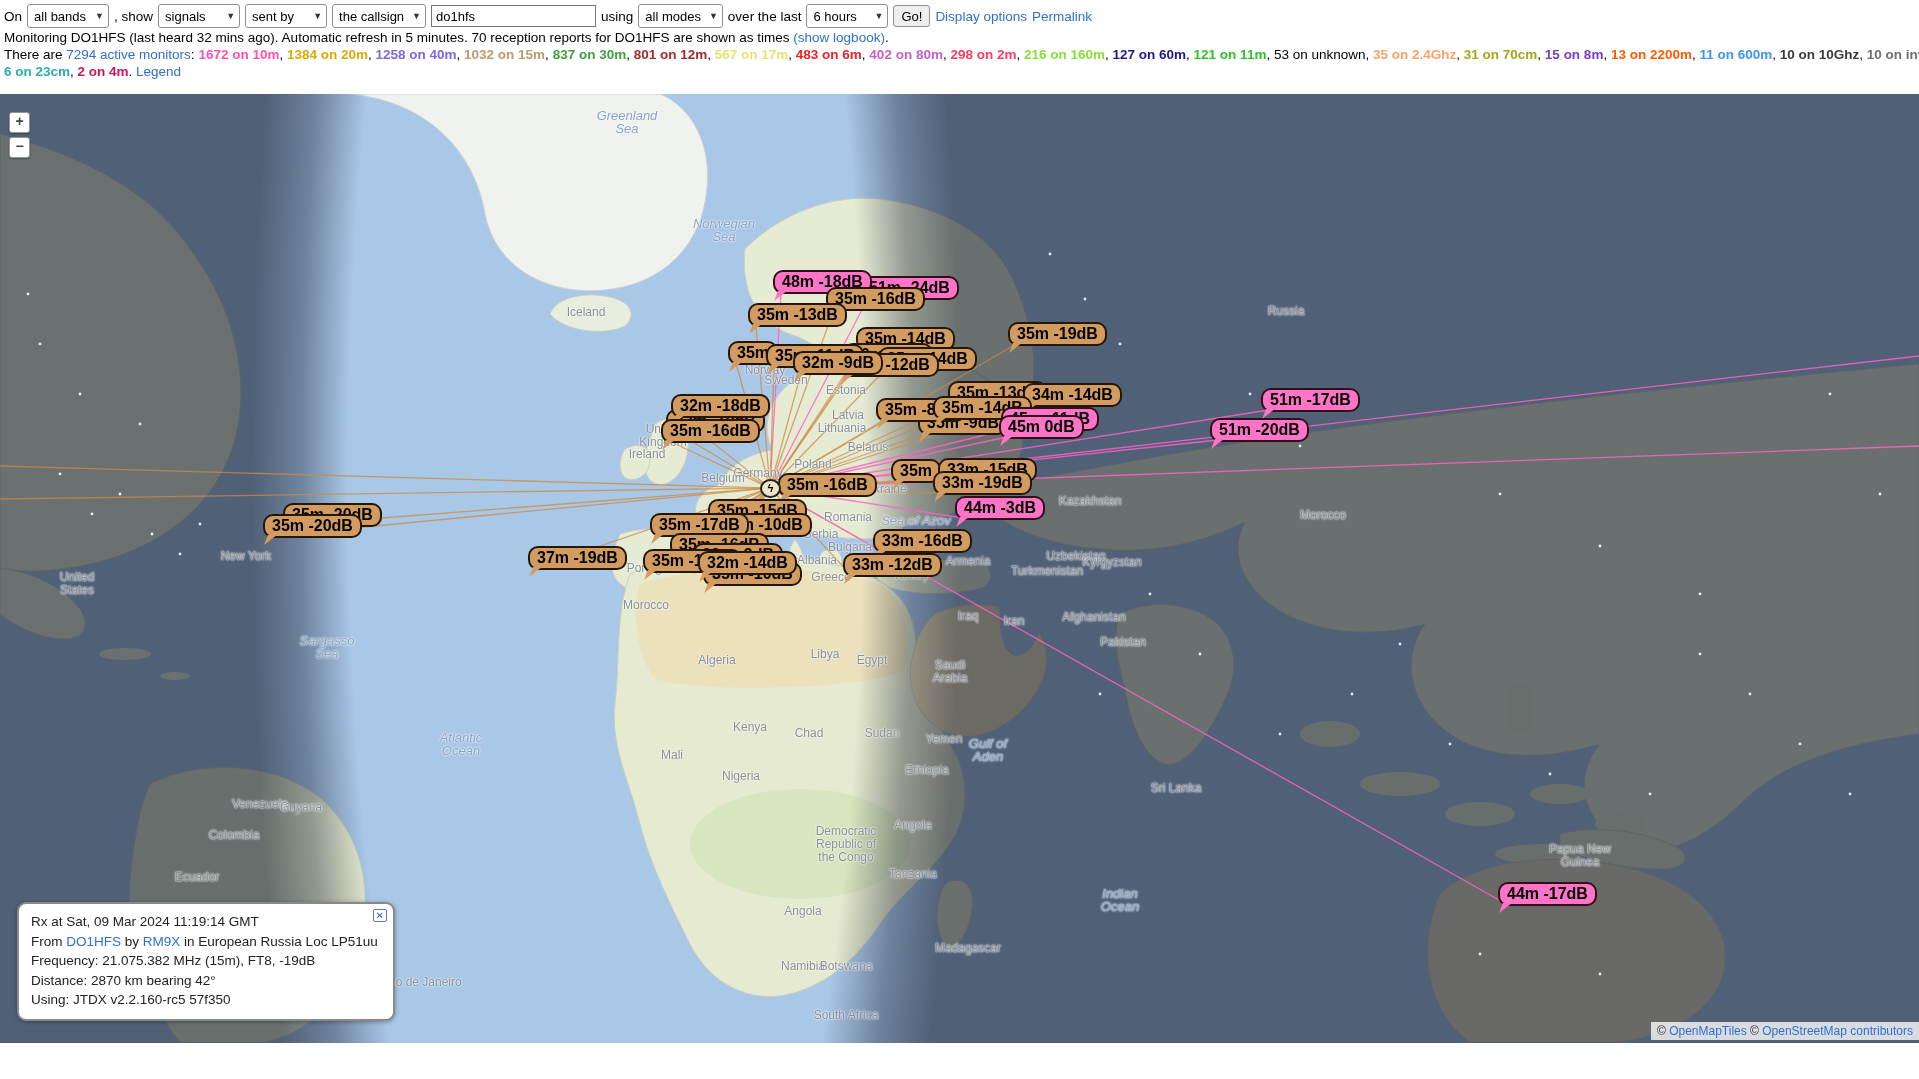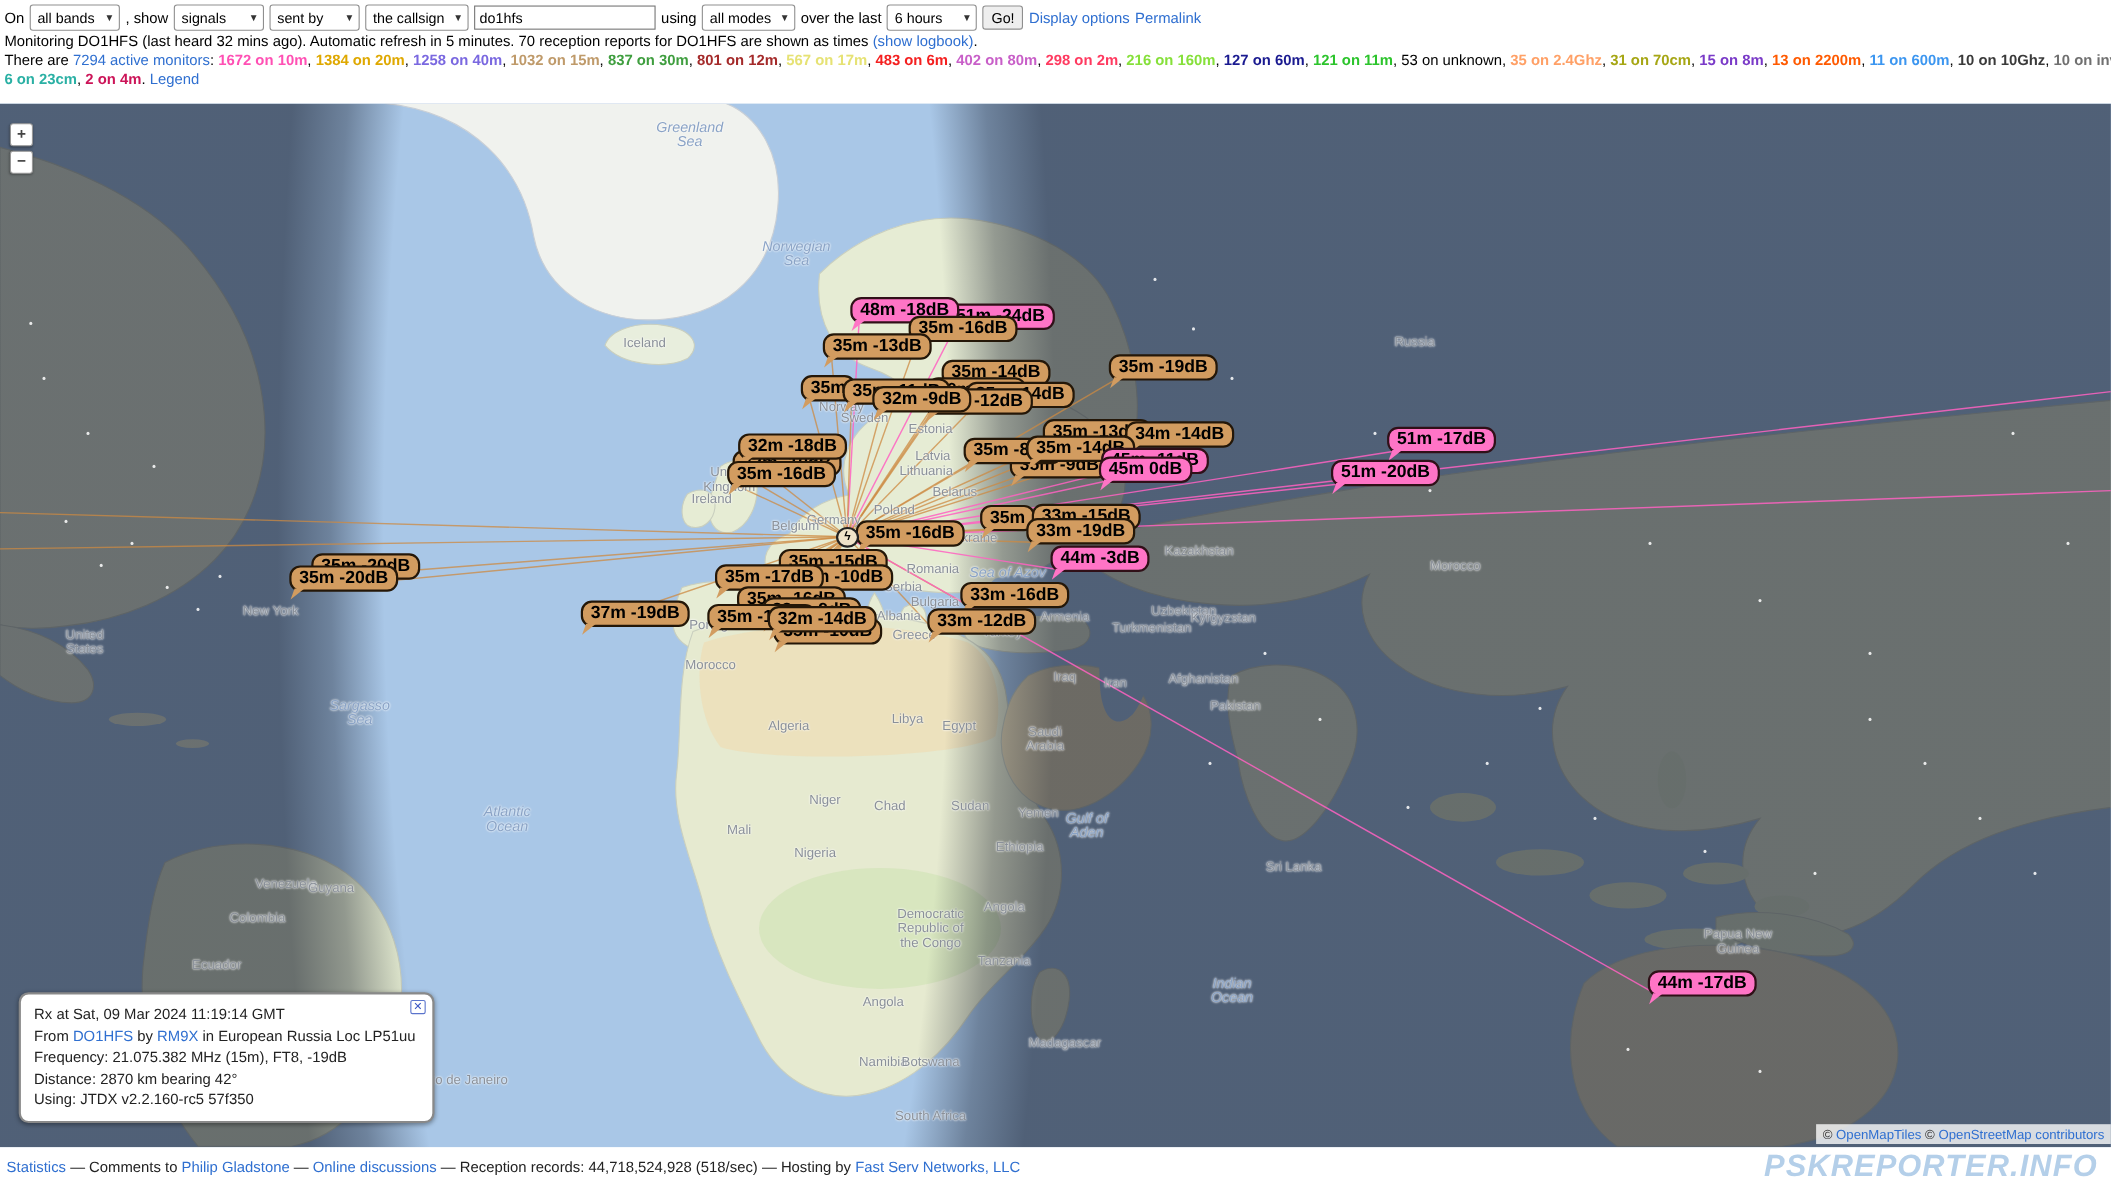--- a/index.html
+++ b/index.html
@@ -278,21 +278,21 @@
       <span class="maplabel" style="left: 817px; top: 466px;">Albania</span>
       <span class="maplabel" style="left: 831px; top: 483px; text-align: right;">Greece</span>
       <span class="maplabel" style="left: 911px; top: 481px;">Turkey</span>
       <span class="maplabel" style="left: 968px; top: 467px;">Armenia</span>
       <span class="maplabel" style="left: 649px; top: 474px;">Portugal</span>
       <span class="maplabel" style="left: 646px; top: 511px;">Morocco</span>
       <span class="maplabel" style="left: 717px; top: 566px;">Algeria</span>
       <span class="maplabel" style="left: 803px; top: 560px; margin-left: 22px;">Libya</span>
       <span class="maplabel" style="left: 872px; top: 566px;">Egypt</span>
       <span class="maplabel" style="left: 672px; top: 661px;">Mali</span>
-      <span class="maplabel" style="left: 750px; top: 633px;">Niger</span>
+      <span class="maplabel" style="left: 750px; top: 633px;">Kenya</span>
       <span class="maplabel" style="left: 809px; top: 639px;">Chad</span>
       <span class="maplabel" style="left: 882px; top: 639px;">Sudan</span>
       <span class="maplabel" style="left: 741px; top: 682px;">Nigeria</span>
       <span class="maplabel" style="left: 927px; top: 676px;">Ethiopia</span>
       <span class="maplabel" style="left: 913px; top: 731px;">Angola</span>
       <span class="maplabel" style="left: 913px; top: 780px;">Tanzania</span>
       <span class="maplabel" style="left: 846px; top: 750px;">Democratic
 Republic of
 the Congo</span>
       <span class="maplabel" style="left: 803px; top: 817px;">Angola</span>
@@ -391,17 +391,13 @@
     <div>
       <span>From </span><a>DO1HFS</a><span> by </span><a>RM9X</a><span> in European Russia Loc LP51uu</span>
     </div>
     <div>Frequency: 21.075.382 MHz (15m), FT8, -19dB</div>
     <div>Distance: 2870 km bearing 42°</div>
     <div>Using: JTDX v2.2.160-rc5 57f350</div>
   </div>
 </div>
 
 <div id="footer">
-  <div id="footerline">
-    <a>Statistics</a><span> — Comments to </span><a>Philip Gladstone</a><span> — </span><a>Online discussions</a><span> — </span><span>Reception records: 44,718,524,928 (518/sec)</span><span> — Hosting by </span><a>Fast Serv Networks, LLC</a>
-  </div>
-  <div id="watermark">PSKREPORTER.INFO</div>
 </div>
 
 </body></html>

